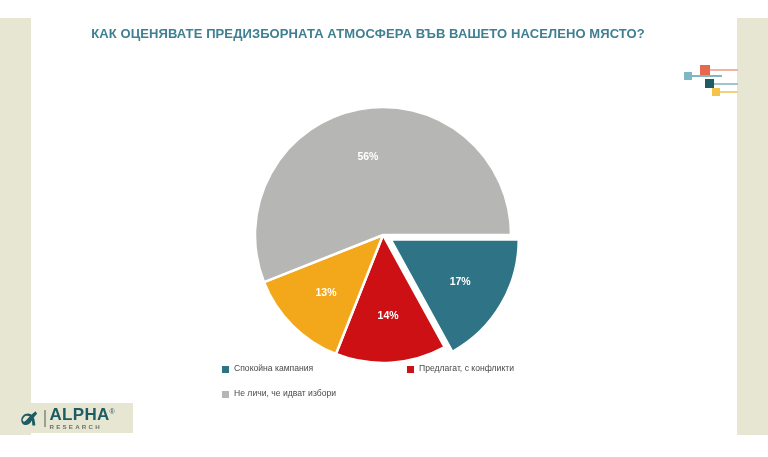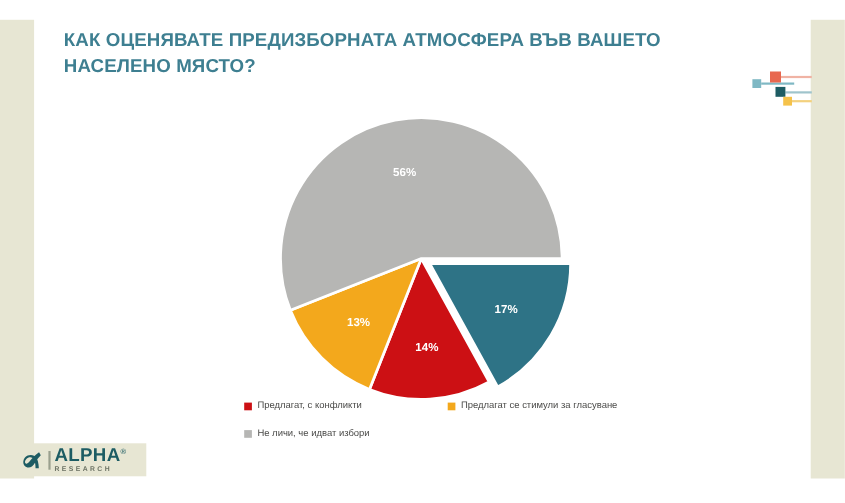--- a/index.html
+++ b/index.html
@@ -40,23 +40,23 @@
     height: 417px;
     background: #e7e6d3;
   }
 
   
   .title {
     position: absolute;
     left: 58px;
     top: 25px;
     width: 620px;
-    text-align: left;
+    text-align: center;
     color: #3e7f91;
-    font-size: 17px;
+    font-size: 13px;
     font-weight: bold;
     line-height: 1.38;
     letter-spacing: 0.1px;
   }
 
   
   .deco {
     position: absolute;
     left: 684px;
     top: 64px;
@@ -191,26 +191,26 @@
         <text x="148.06342749484386" y="219.4808753804558" text-anchor="middle" class="slice-label">14%</text>
         <path d="M 143 135 L 95.88005725636125 254.01139019369617 A 128 128 0 0 1 23.988609806303813 182.11994274363875 Z" fill="#f3a81c" stroke="#ffffff" stroke-width="2.5"></path>
         <text x="85.97890916511682" y="196.02109083488318" text-anchor="middle" class="slice-label">13%</text>
         <path d="M 143 135 L 23.988609806303813 182.11994274363875 A 128 128 0 1 1 271 134.99999999999997 Z" fill="#b6b6b4" stroke="#ffffff" stroke-width="2.5"></path>
         <text x="127.8895707918071" y="59.78835610123856" text-anchor="middle" class="slice-label">56%</text>
       </svg>
   </div>
 
   <div class="legend">
     <div class="legend-item">
+      <span class="legend-swatch" id="sw0" style="background: rgb(46, 115, 134);"></span>
+      <span class="legend-label">Спокойна кампания</span>
+    </div>
+    <div class="legend-item">
       <span class="legend-swatch" id="sw1" style="background: rgb(204, 16, 20);"></span>
       <span class="legend-label">Предлагат, с конфликти</span>
-    </div>
-    <div class="legend-item">
-      <span class="legend-swatch" id="sw2" style="background: rgb(243, 168, 28);"></span>
-      <span class="legend-label">Предлагат се стимули за гласуване</span>
     </div>
     <div class="legend-item">
       <span class="legend-swatch" id="sw3" style="background: rgb(182, 182, 180);"></span>
       <span class="legend-label">Не личи, че идват избори</span>
     </div>
   </div>
 
   <div class="logo-box">
     <svg class="logo-mark" width="22" height="22" viewBox="0 0 22 22">
       <path d="M16.5 4.2 C13.2 6.6 10.4 9.4 7.6 12.8 C6.6 14.0 5.4 15.0 4.4 14.4

